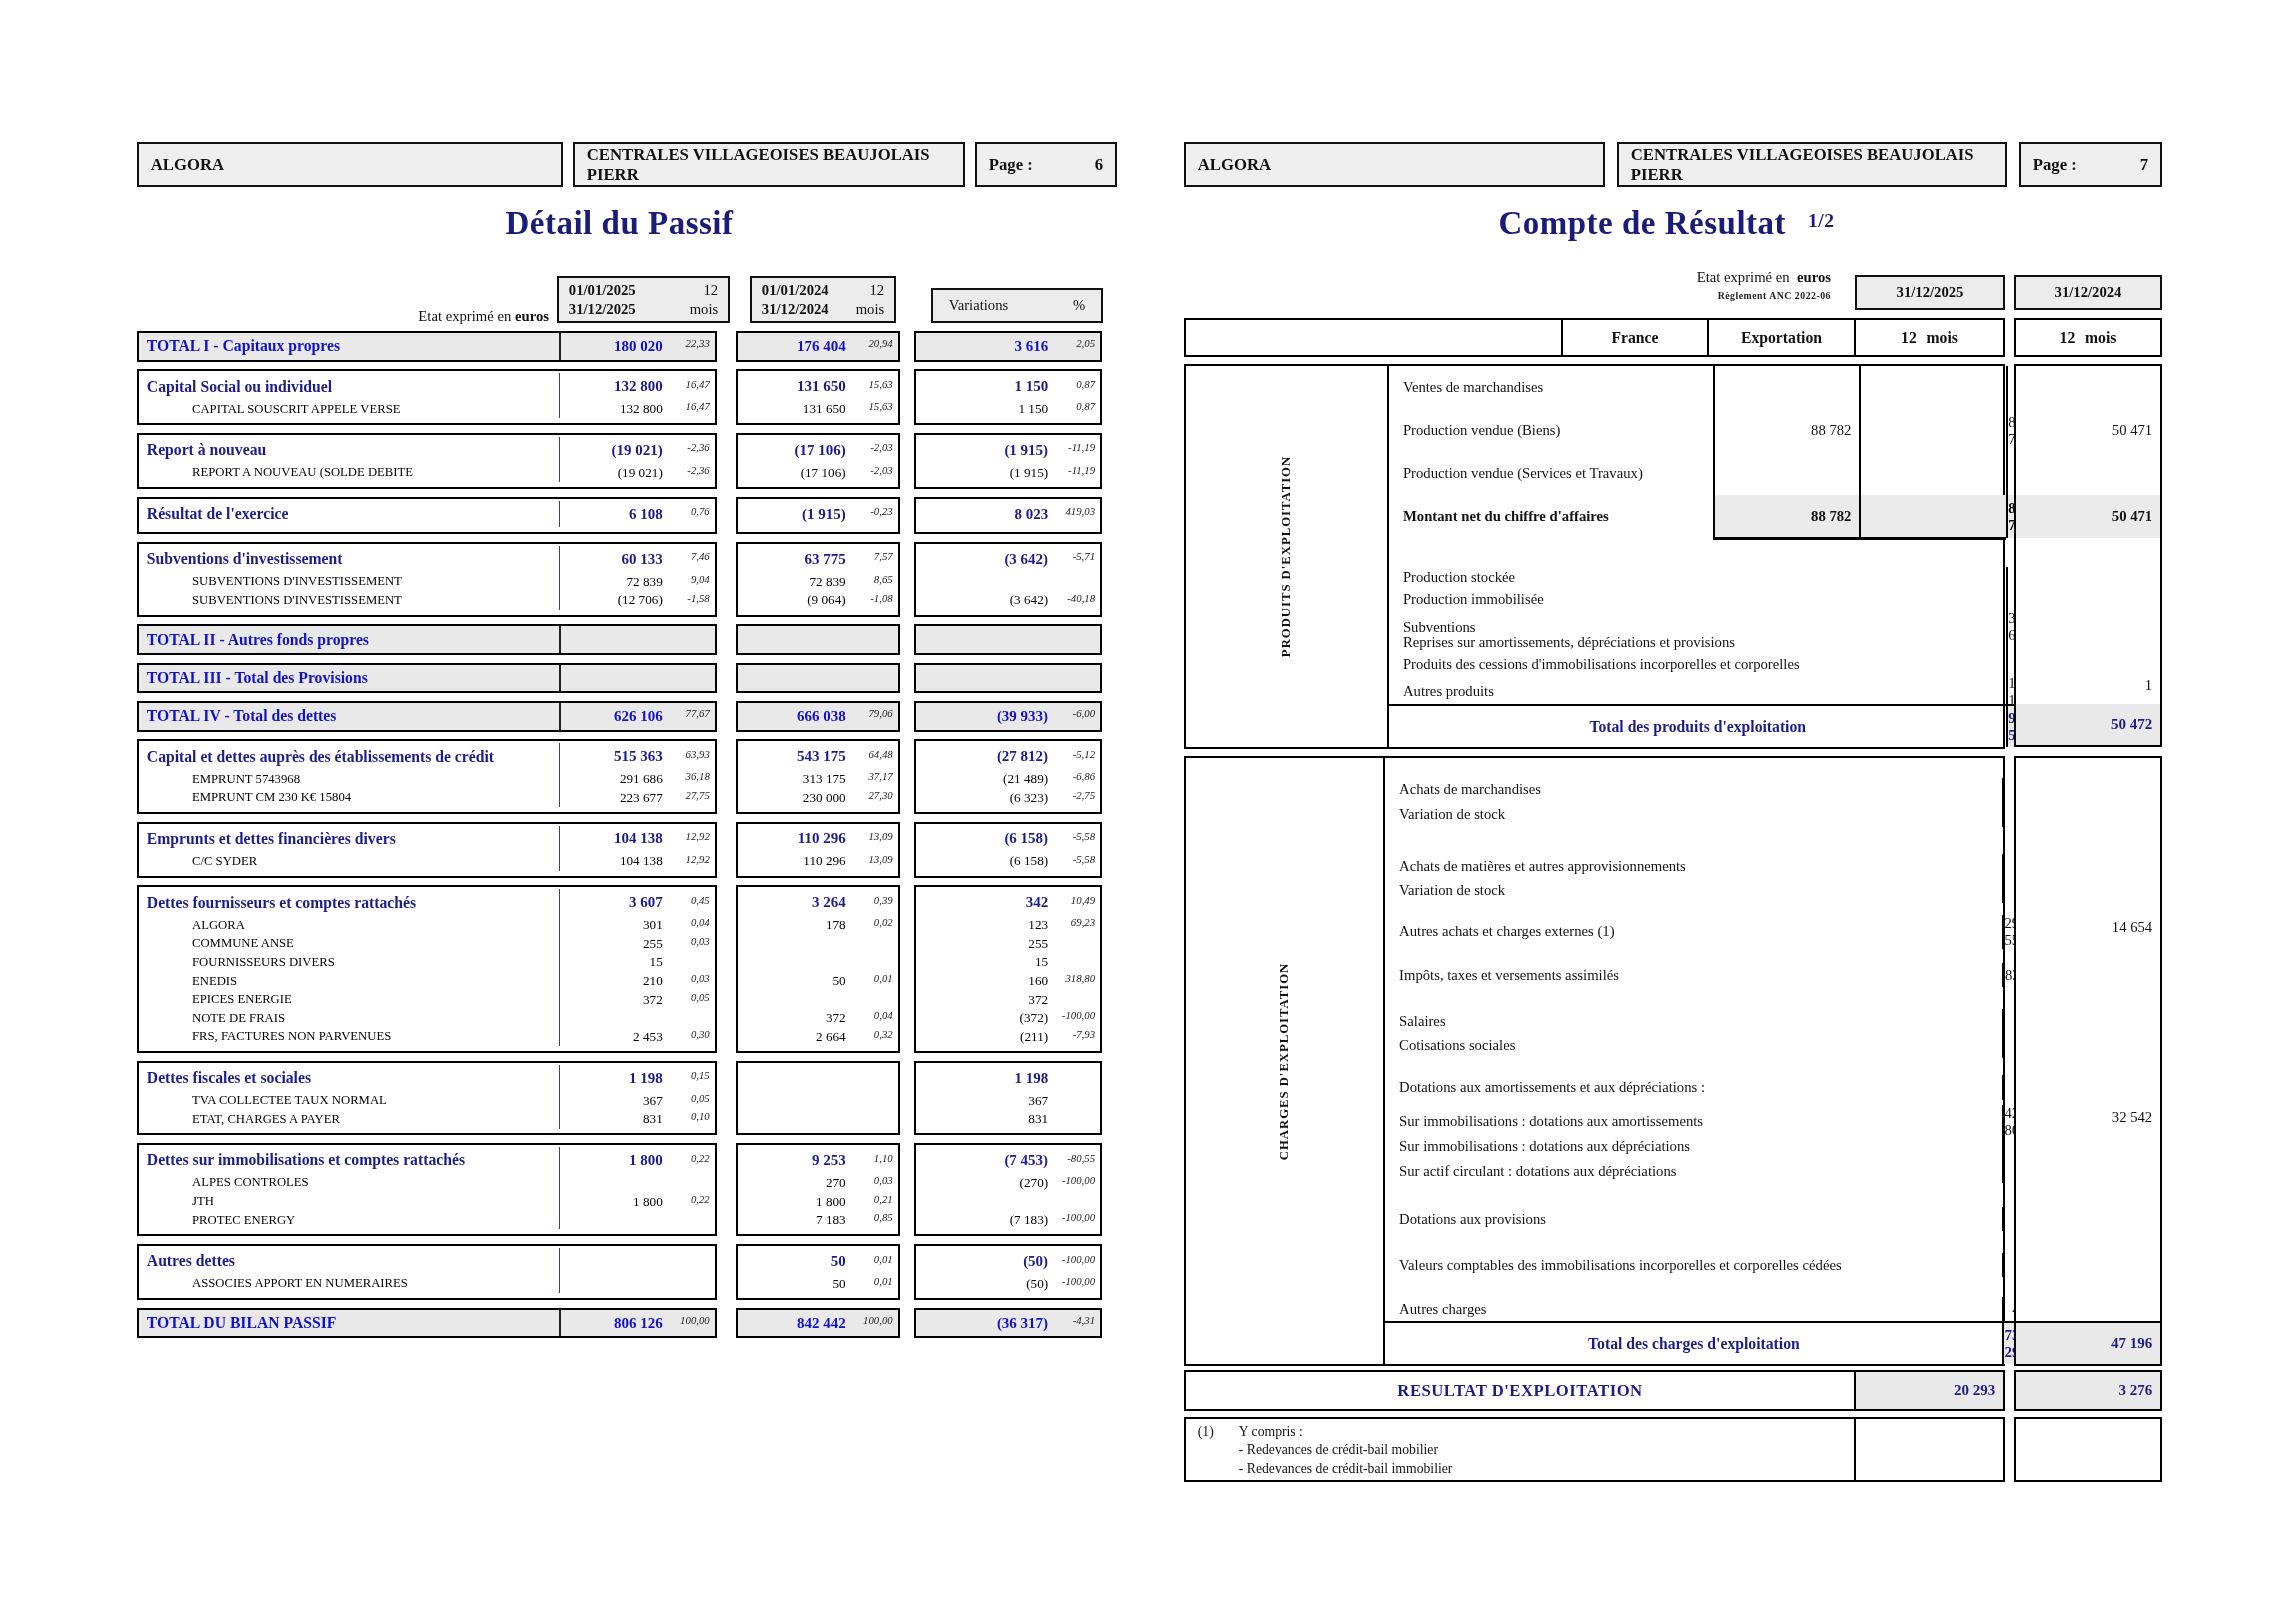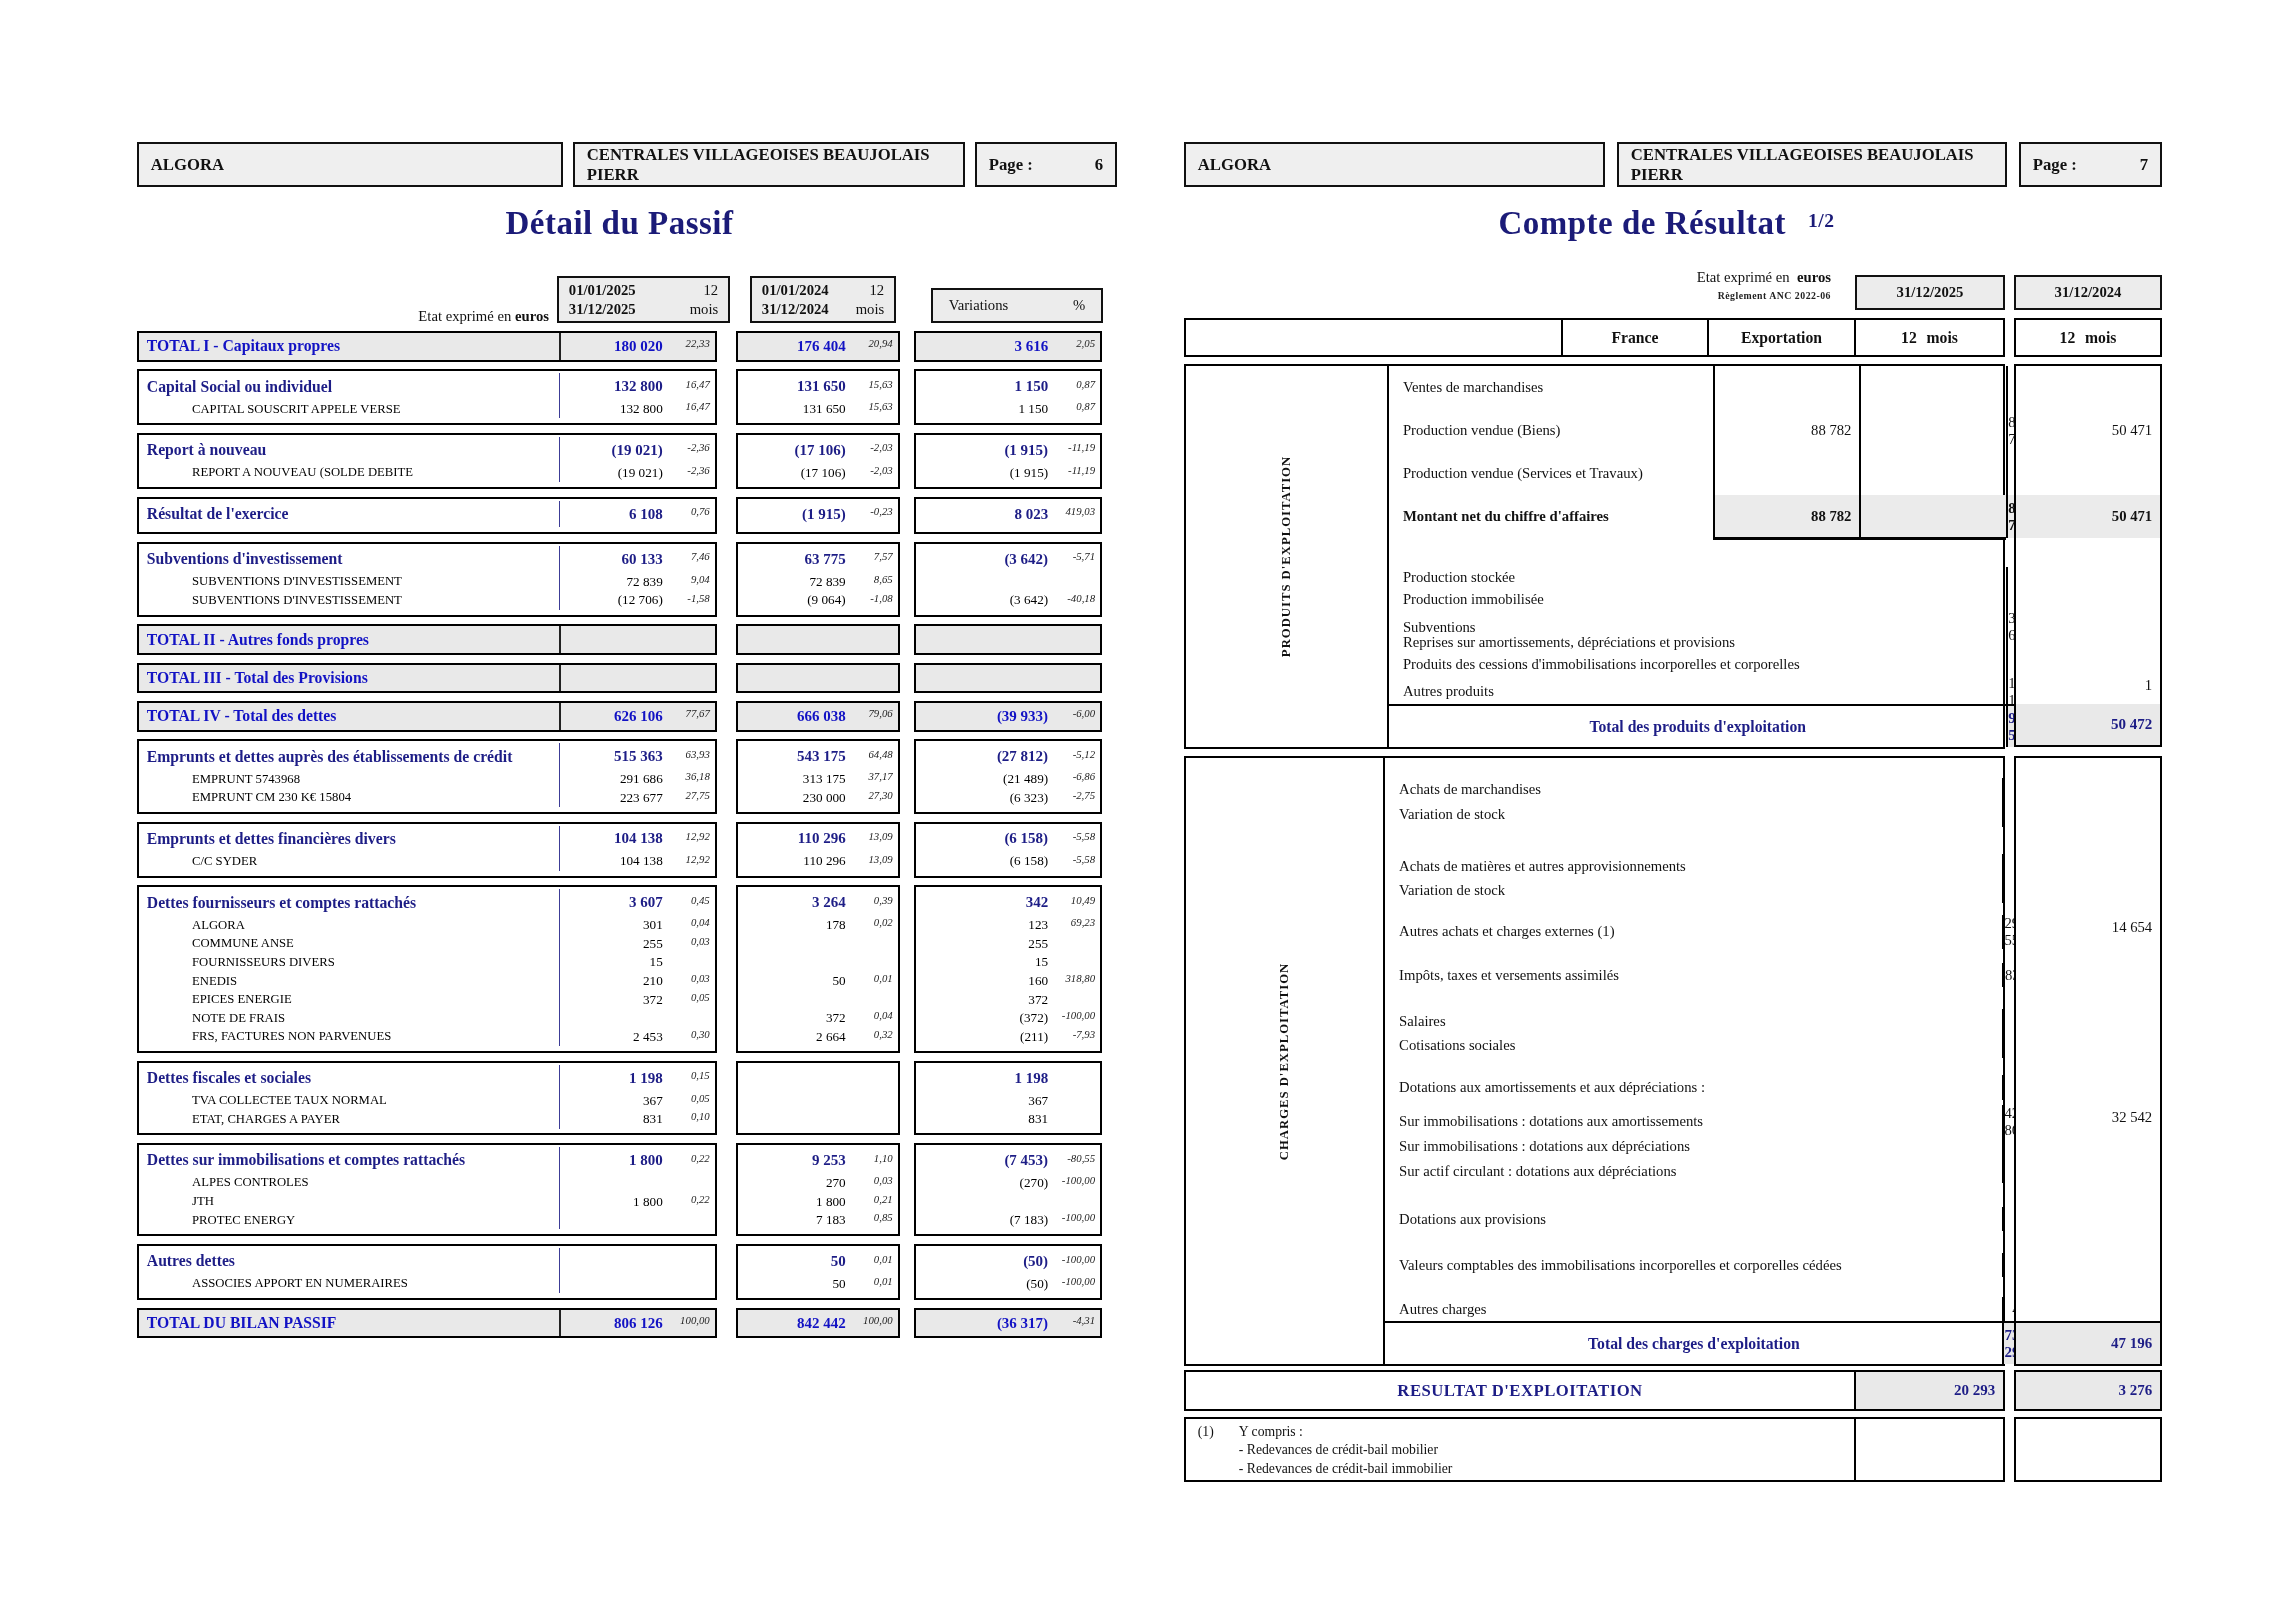--- a/index.html
+++ b/index.html
@@ -577,21 +577,21 @@
               </div>
               <div>
                 
               </div>
             </div>
           </div>
 
           <div class="lblock" data-kind="group">
             <div class="col colmain">
               <div class="lrow head">
-                <div class="lab">Emprunts et dettes auprès des établissements de crédit</div>
+                <div class="lab">Capital et dettes auprès des établissements de crédit</div>
                 <div class="vwrap">
                   <span class="num">515 363</span>
                   <span class="pct">63,93</span>
                 </div>
               </div>
               <div>
 
                   <div class="lrow sub">
                     <div class="lab">EMPRUNT 5743968</div>
                     <div class="vwrap">

